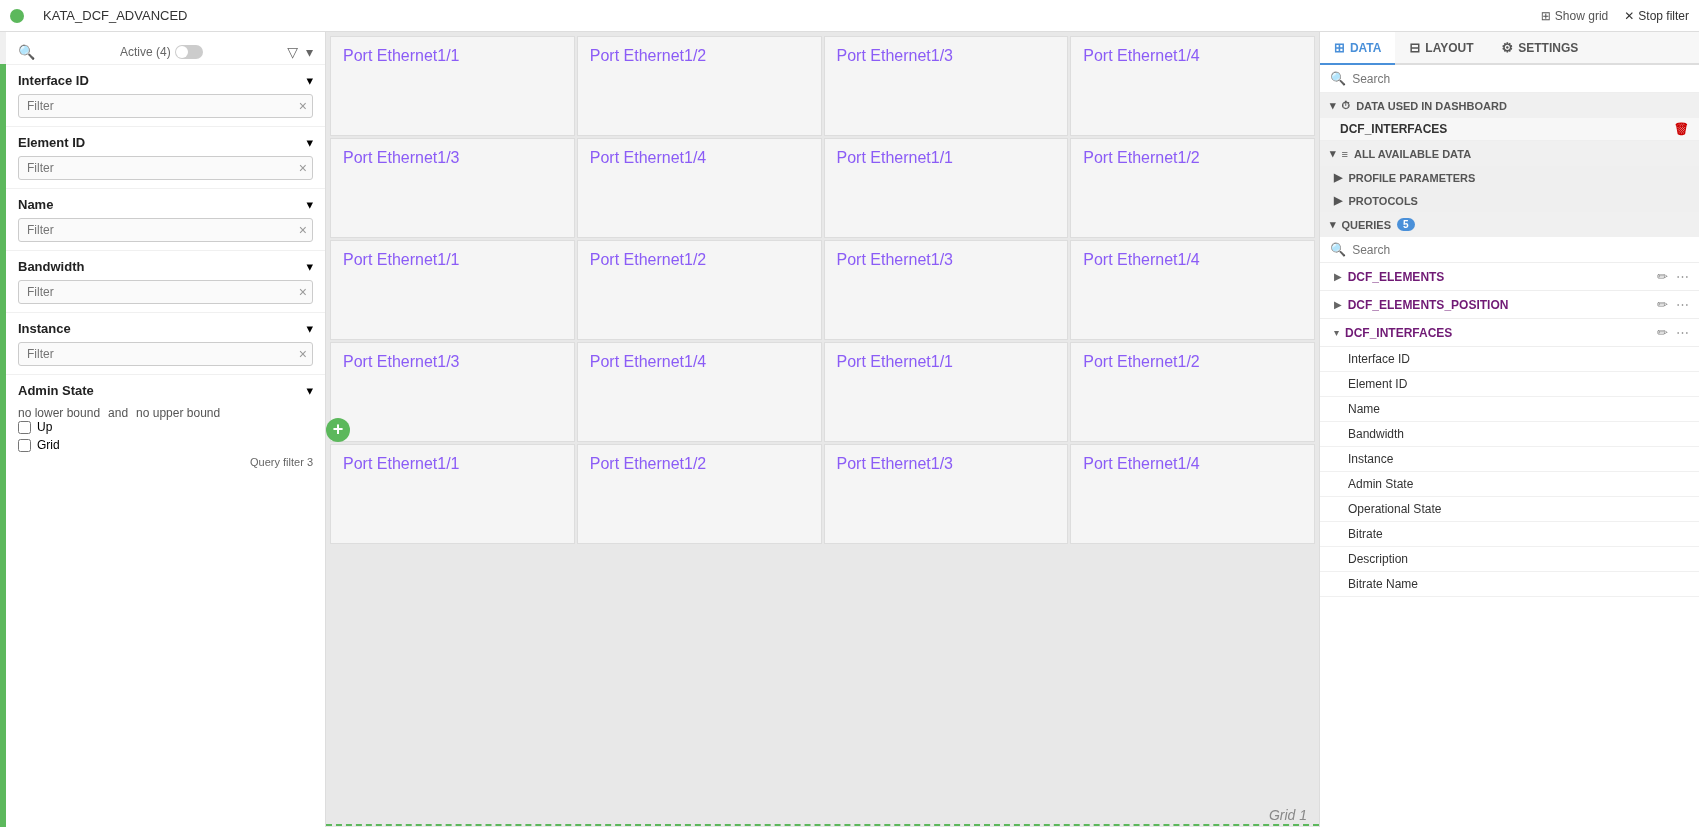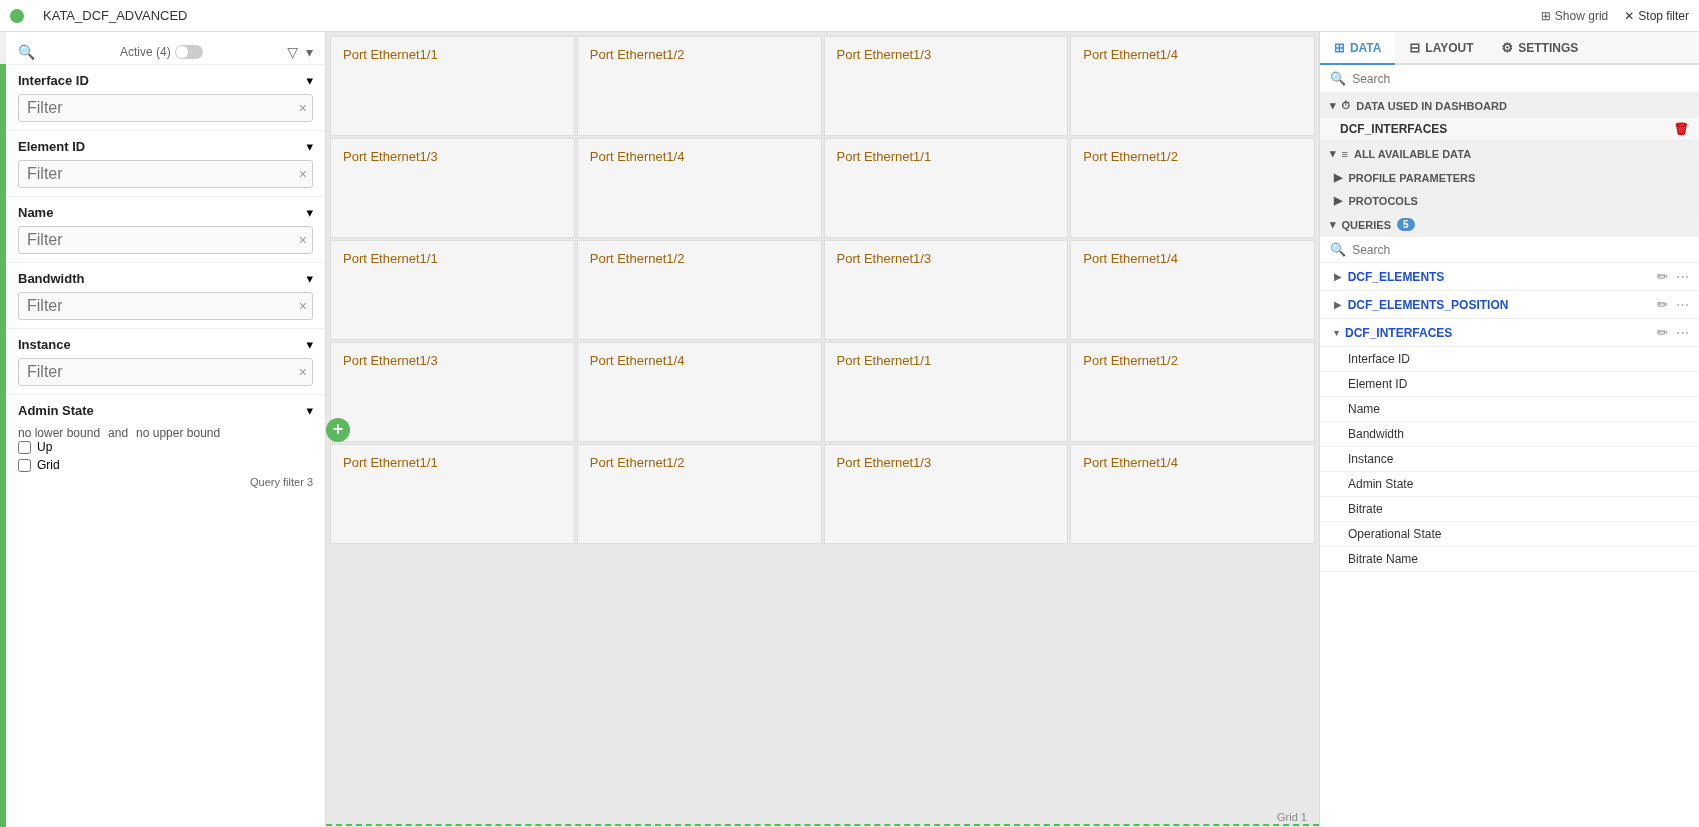--- a/index.html
+++ b/index.html
@@ -66,21 +66,21 @@
 
     .filter-section { padding: 8px 12px; border-bottom: 1px solid #f0f0f0; }
     .filter-section-header {
       display: flex; align-items: center; justify-content: space-between;
       cursor: pointer; margin-bottom: 6px;
     }
     .filter-section-title { font-weight: 600; font-size: 13px; color: #222; }
     .filter-input-wrap { position: relative; }
     .filter-input {
       width: 100%; padding: 4px 24px 4px 8px; border: 1px solid #ccc; border-radius: 3px;
-      font-size: 16px; color: #333; background: #fafafa;
+      font-size: 12px; color: #333; background: #fafafa;
     }
     .filter-clear { position: absolute; right: 6px; top: 50%; transform: translateY(-50%); cursor: pointer; color: #999; font-size: 14px; }
 
     
     .admin-state-section { padding: 8px 12px; }
     .admin-state-header { display: flex; align-items: center; justify-content: space-between; cursor: pointer; margin-bottom: 8px; }
     .bound-row { display: flex; align-items: center; gap: 8px; font-size: 12px; color: #555; }
     .checkbox-row { display: flex; align-items: center; gap: 6px; margin-bottom: 4px; font-size: 12px; }
     .checkbox-row input[type=checkbox] { cursor: pointer; }
     .query-filter-label { text-align: right; font-size: 11px; color: #666; margin-top: 4px; }
@@ -115,27 +115,28 @@
     }
     .grid-cell {
       background: #f5f5f5;
       border: 1px solid #ddd;
       padding: 10px 12px;
       min-height: 100px;
       font-size: 12px;
       color: #333;
       cursor: pointer;
     }
-    .grid-label { font-size: 13px; color: #a16207; }
+    .grid-label { font-size: 16px; color: #8b5cf6; }
     .grid-footer {
       position: absolute;
       bottom: 4px;
       right: 12px;
-      font-size: 11px;
+      font-size: 14px;
       color: #888;
+      font-style: italic;
     }
 
     
     #right-sidebar {
       width: 380px;
       background: #fff;
       border-left: 1px solid #ddd;
       display: flex;
       flex-direction: column;
       flex-shrink: 0;
@@ -227,21 +228,21 @@
 
     .query-item {
       display: flex; align-items: center; justify-content: space-between;
       padding: 6px 10px 6px 14px;
       border-bottom: 1px solid #eee;
       cursor: pointer;
       background: #fff;
     }
     .query-item-left { display: flex; align-items: center; gap: 6px; }
     .query-item-arrow { color: #666; font-size: 10px; }
-    .query-item-label { font-size: 12px; font-weight: 600; color: #1d4ed8; }
+    .query-item-label { font-size: 12px; font-weight: 600; color: #701a75; }
     .query-item-actions { display: flex; gap: 8px; align-items: center; }
     .query-item-actions span { color: #888; cursor: pointer; font-size: 13px; }
 
     .dcf-interfaces-expanded .field-item {
       padding: 5px 10px 5px 28px;
       font-size: 12px; color: #333;
       border-bottom: 1px solid #f0f0f0;
       background: #fff;
       cursor: pointer;
     }
@@ -491,22 +492,23 @@
       <span>⋯</span>
     </div>
   </div>
           <div class="dcf-interfaces-expanded">
             <div class="field-item">Interface ID</div>
             <div class="field-item">Element ID</div>
             <div class="field-item">Name</div>
             <div class="field-item">Bandwidth</div>
             <div class="field-item">Instance</div>
             <div class="field-item">Admin State</div>
+            <div class="field-item">Operational State</div>
             <div class="field-item">Bitrate</div>
-            <div class="field-item">Operational State</div>
+            <div class="field-item">Description</div>
             <div class="field-item">Bitrate Name</div>
           </div>
         </div>
 
     </div>
   </div>
 
 </div>
 
 </body></html>

